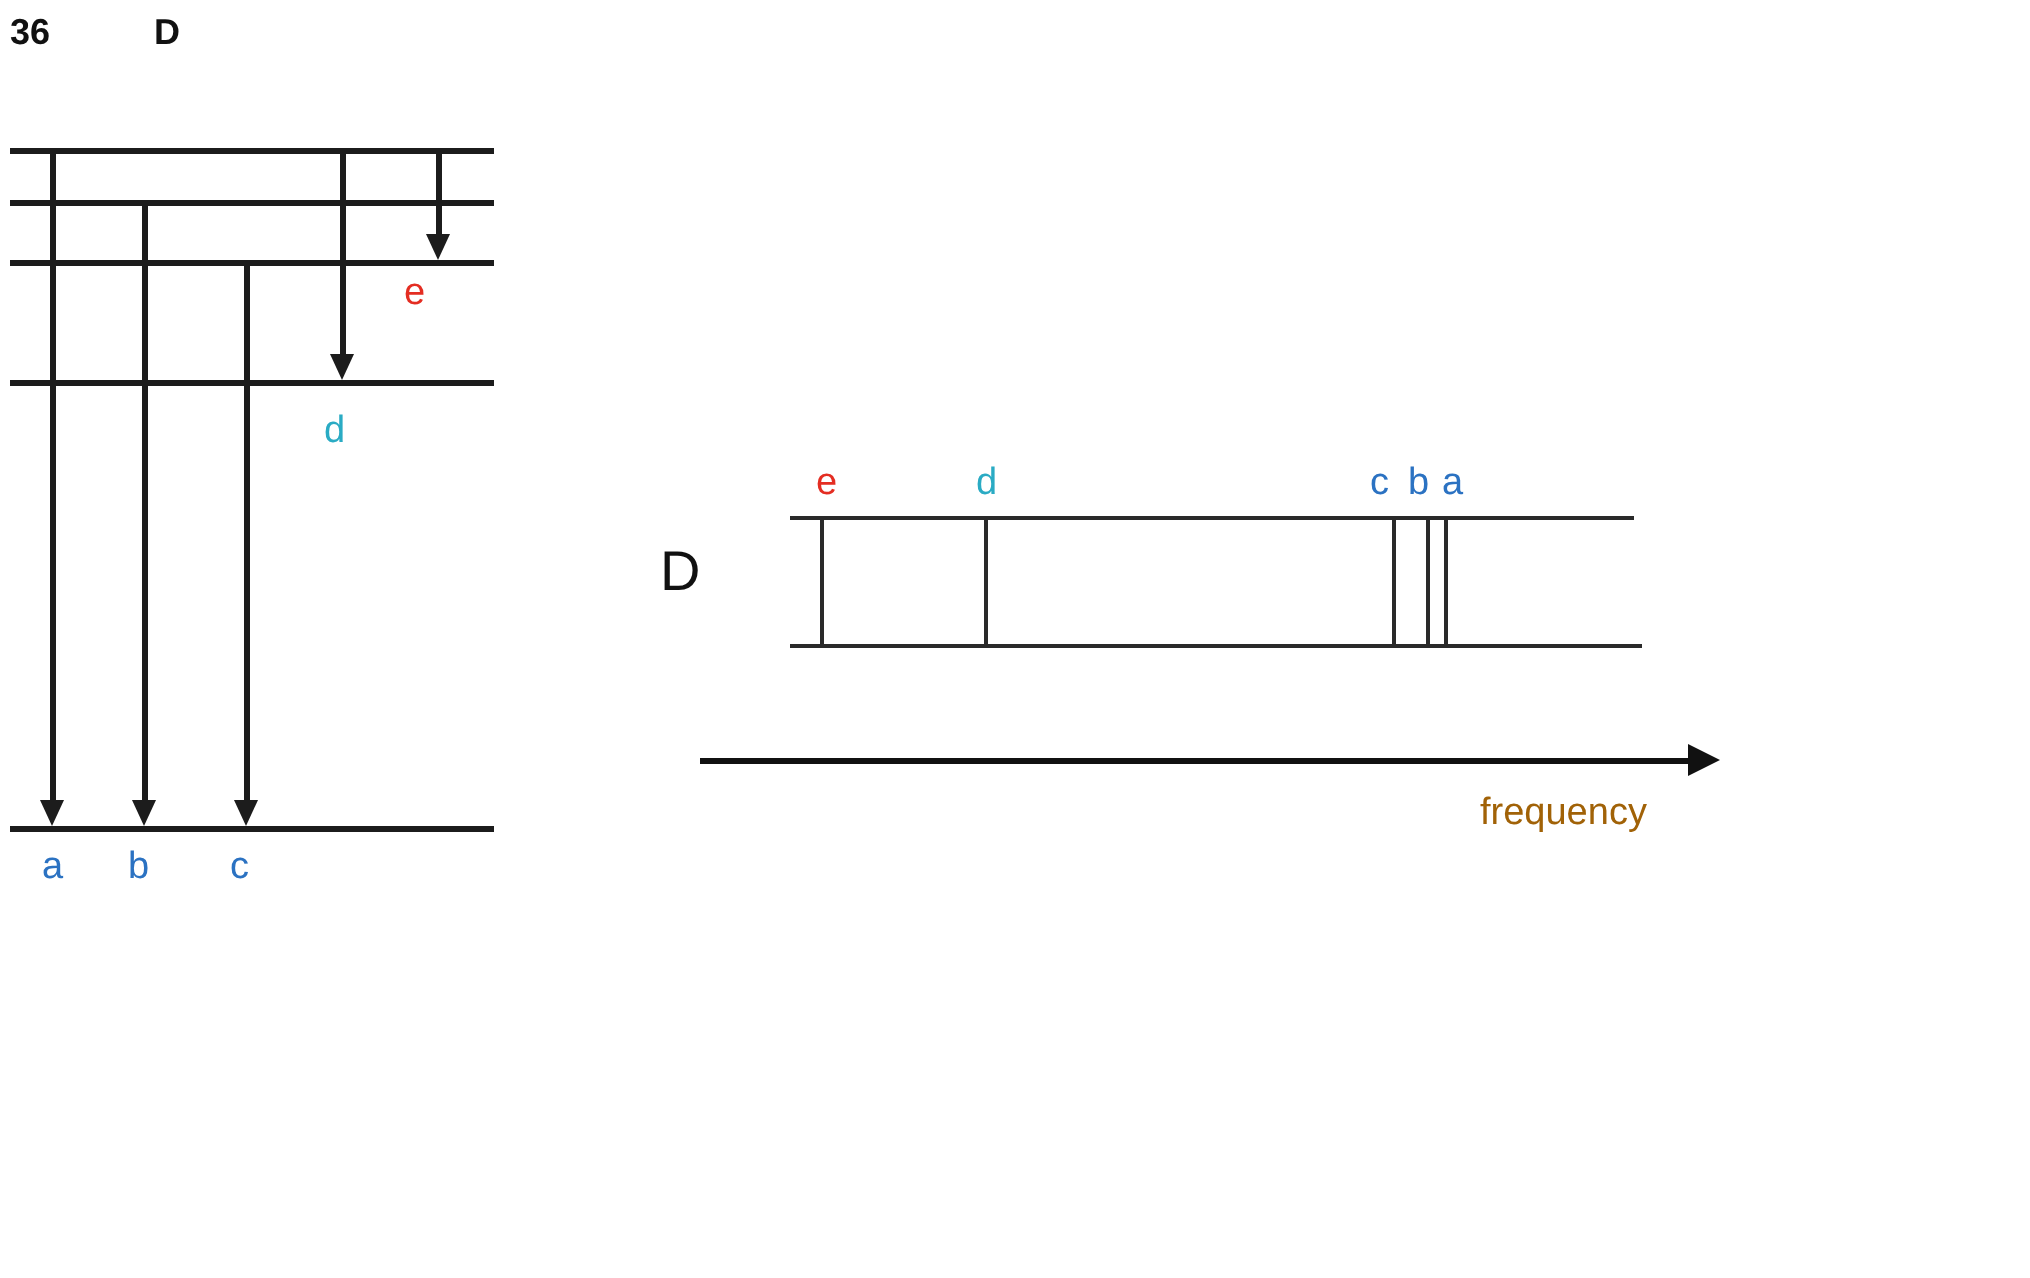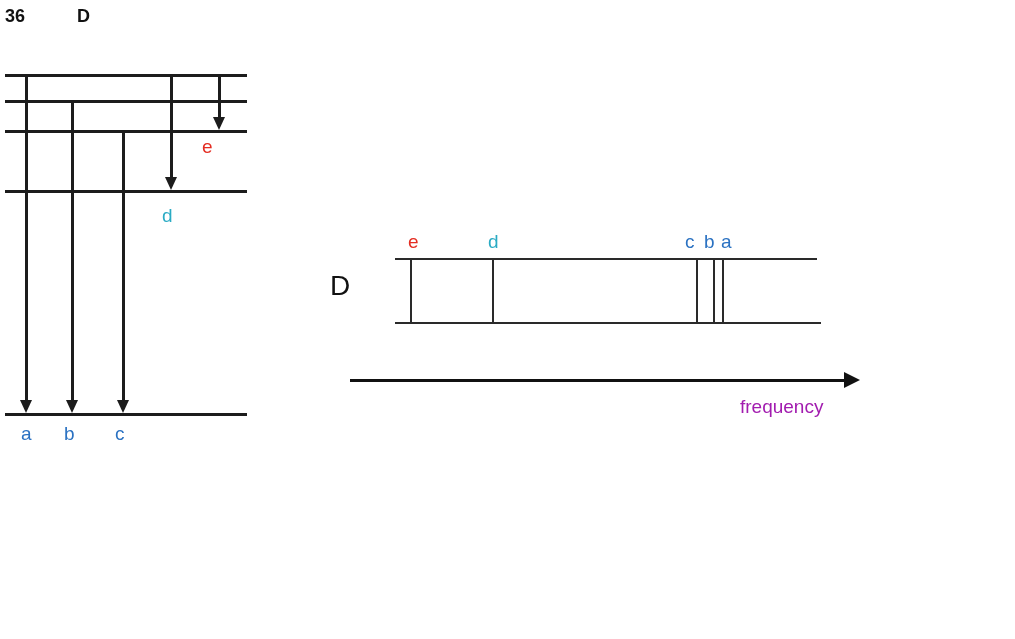--- a/index.html
+++ b/index.html
@@ -50,21 +50,21 @@
   .spec-bottom { position:absolute; left:65px; top:94px;  width:426px; height:2px; background:#2a2a2a; }
   .eline { position:absolute; top:30px; width:2px; height:64px; background:#2a2a2a; }
   .ee { left:80px; }  .ed { left:162px; } .ec { left:366px; } .eb { left:383px; } .ea { left:392px; }
   .slabel { position:absolute; top:3px; font-size:19px; }
   .se { left:78px; }  .sd { left:158px; } .sc { left:355px; } .sb { left:374px; } .sa { left:391px; }
 
   .freq-axis { position:absolute; left:20px; top:151px; width:498px; height:3px; background:#111; }
   .freq-head { position:absolute; left:514px; top:144px; width:0; height:0;
                border-top:8px solid transparent; border-bottom:8px solid transparent;
                border-left:16px solid #111; }
-  .freq-label { position:absolute; left:410px; top:168px; font-size:19px; color:#a21caf; }
+  .freq-label { position:absolute; left:410px; top:168px; font-size:19px; color:#a16207; }
 
   
   .equation { position:absolute; left:4px; top:486px;
               font-family:"Liberation Serif", serif; font-style:italic;
               font-size:21px; color:#111;margin-top:41px; }
   .eq-op { margin:0 7px; }
   .eq-sub { font-size:13px; font-style:italic; }
 
   
   .explanation { position:absolute; left:4px; top:538px; width:1007px;

